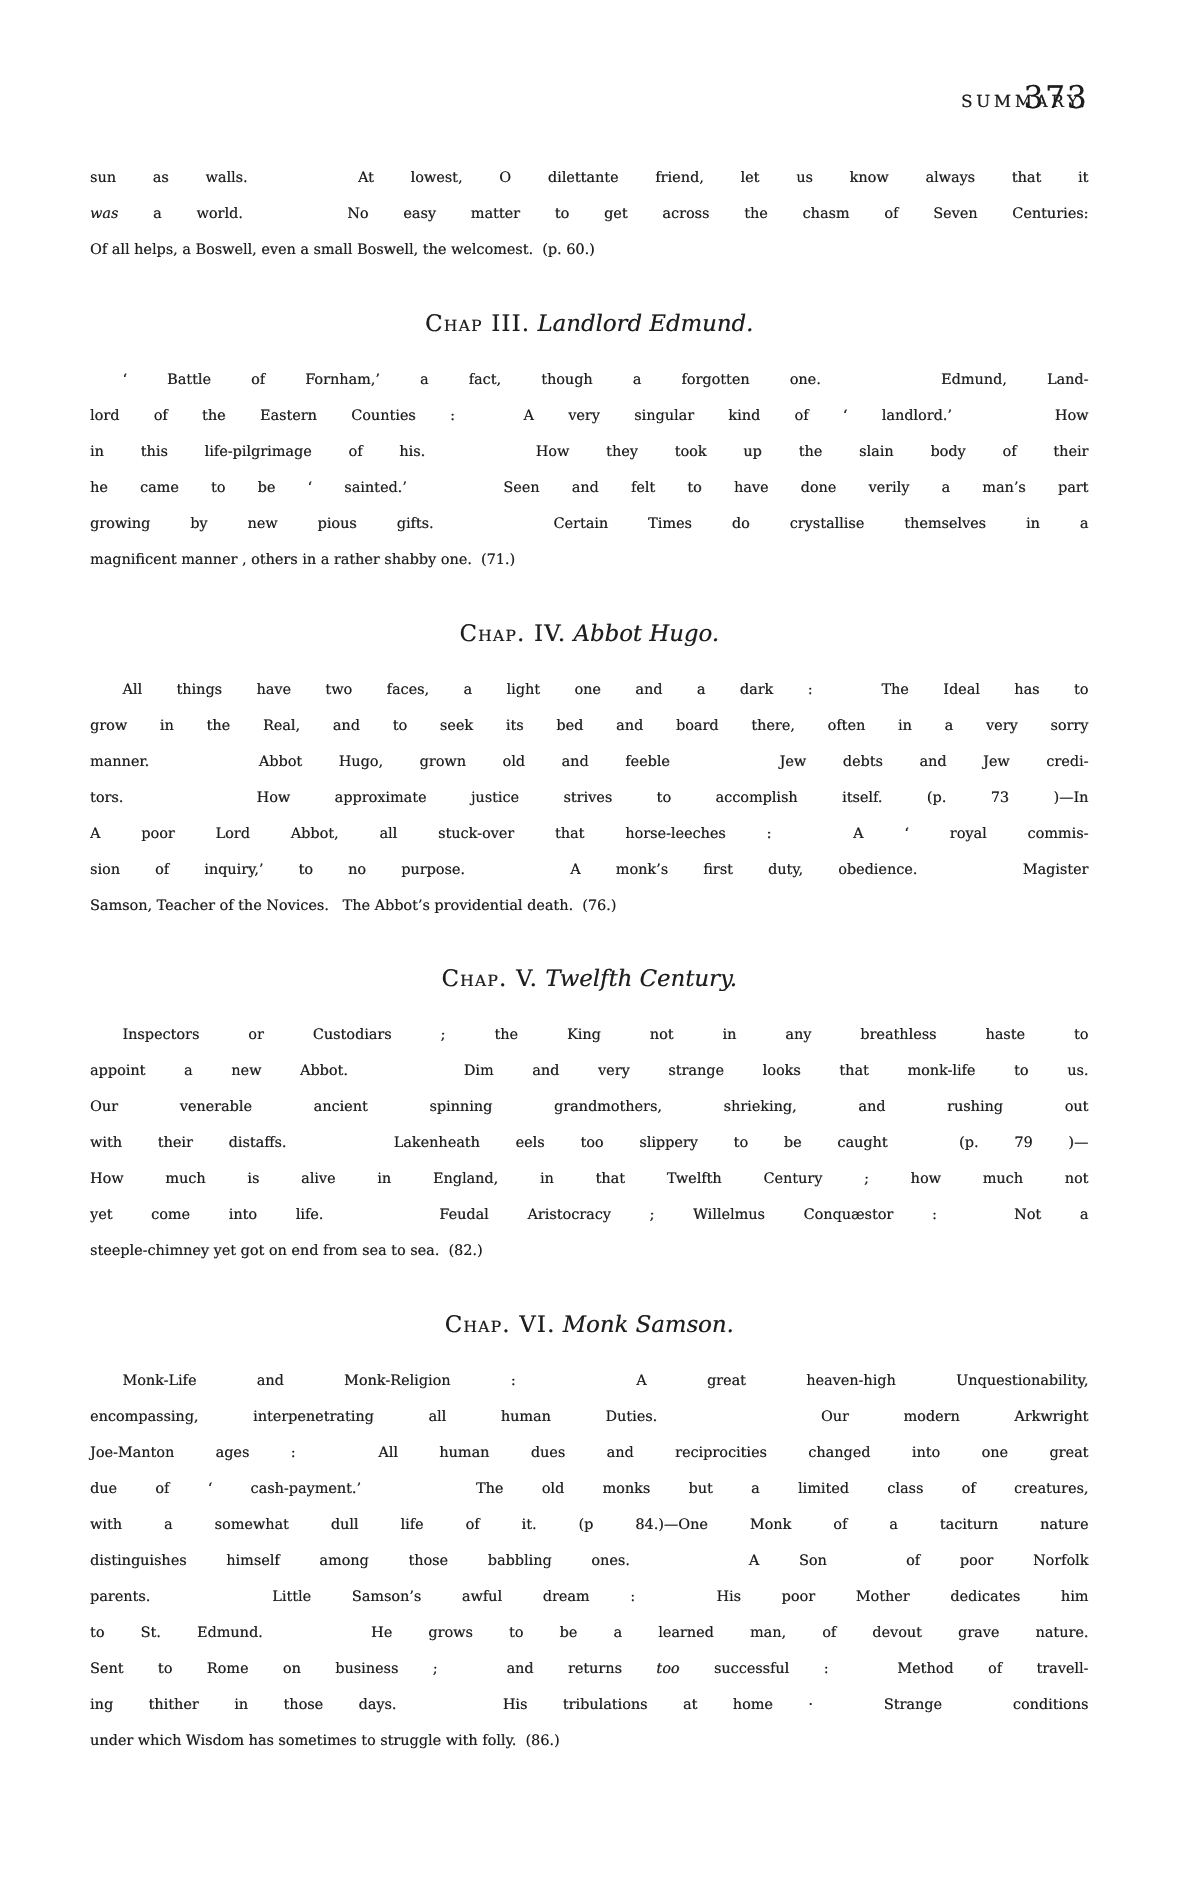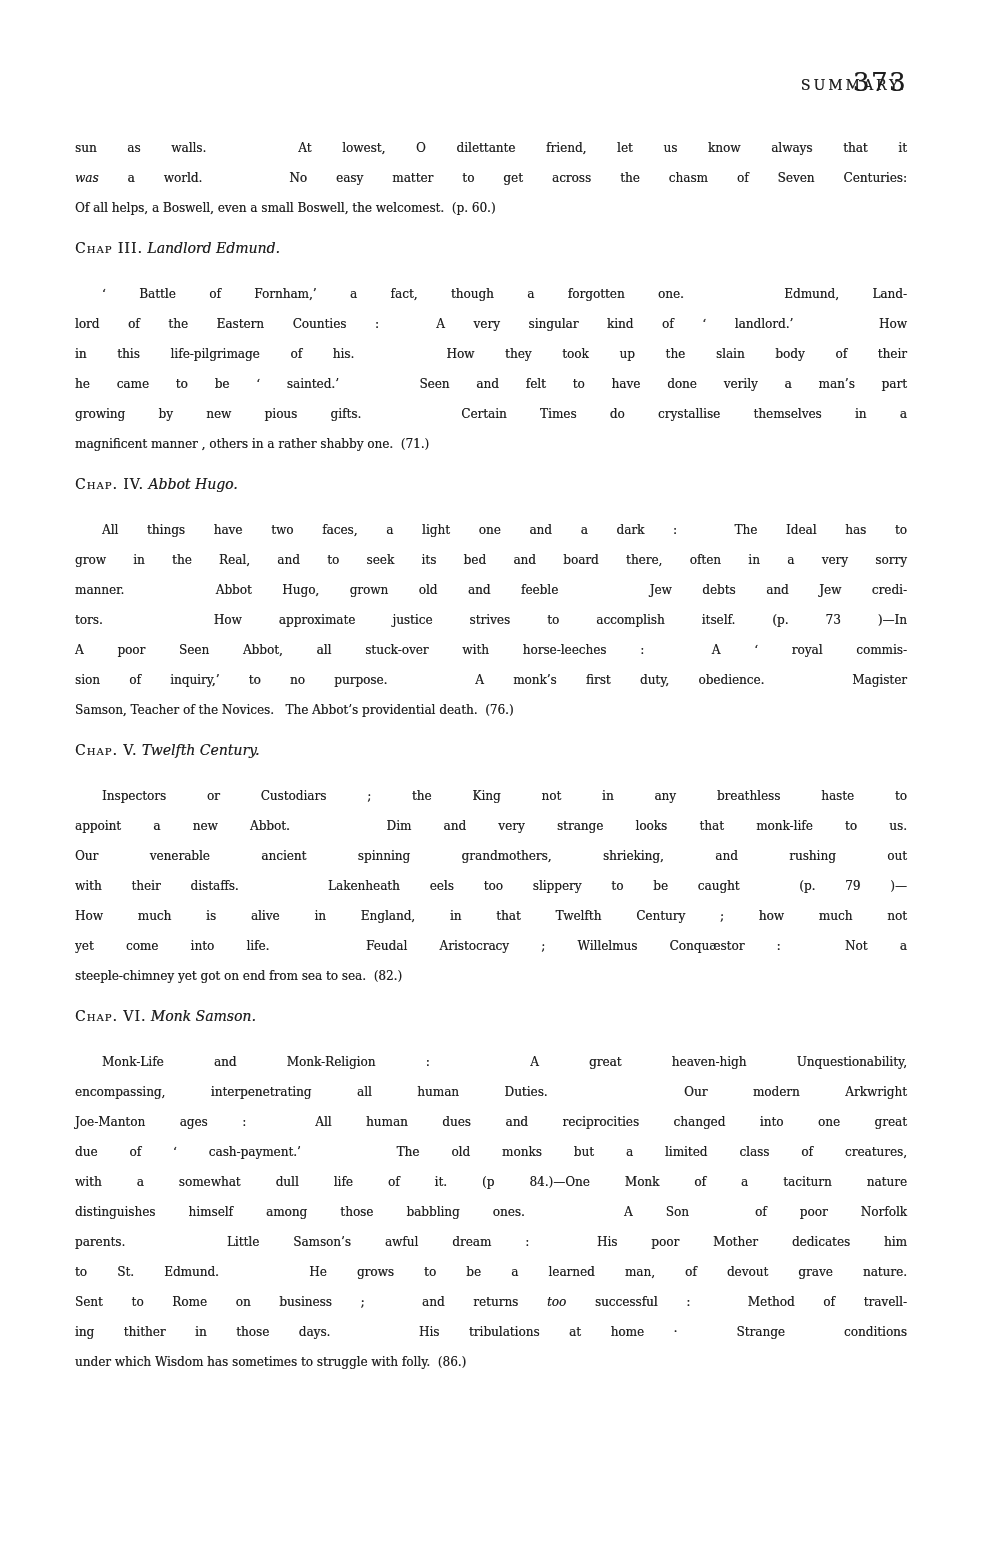--- a/index.html
+++ b/index.html
@@ -37,23 +37,24 @@
   }
   .page-number{
     position:absolute;right:0;top:-3px;
     font-size:26px;
     letter-spacing:1.5px;
   }
   .page-content{
     margin-top:33px;
   }
   .chapter-heading{
-    font-size:14px;
+    text-align:center;
+    font-size:19px;
     line-height:30px;
-    margin:10px 0 16px 0;
+    margin:32px 0 16px 0;
   }
   .chap-label{
     font-variant:small-caps;
     letter-spacing:1px;
   }
   .chap-title{
     font-style:italic;
   }
   .paragraph{margin:0;}
   .line{
@@ -95,21 +96,21 @@
           <div class="line">he came to be ‘ sainted.’   Seen and felt to have done verily a man’s part</div>
           <div class="line">growing by new pious gifts.   Certain Times do crystallise themselves in a</div>
           <div class="line last">magnificent manner , others in a rather shabby one.  (71.)</div>
         </div>
         <div class="chapter-heading"><span class="chap-label">Chap. IV.</span> <span class="chap-title">Abbot Hugo.</span></div>
         <div class="paragraph">
           <div class="line indent">All things have two faces, a light one and a dark :  The Ideal has to</div>
           <div class="line">grow in the Real, and to seek its bed and board there, often in a very sorry</div>
           <div class="line">manner.   Abbot Hugo, grown old and feeble   Jew debts and Jew credi-</div>
           <div class="line">tors.   How approximate justice strives to accomplish itself. (p. 73 )—In</div>
-          <div class="line">A poor Seen Abbot, all stuck-over with horse-leeches :  A ‘ royal commis-</div>
+          <div class="line">A poor Lord Abbot, all stuck-over that horse-leeches :  A ‘ royal commis-</div>
           <div class="line">sion of inquiry,’ to no purpose.   A monk’s first duty, obedience.   Magister</div>
           <div class="line last">Samson, Teacher of the Novices.   The Abbot’s providential death.  (76.)</div>
         </div>
         <div class="chapter-heading"><span class="chap-label">Chap. V.</span> <span class="chap-title">Twelfth Century.</span></div>
         <div class="paragraph">
           <div class="line indent">Inspectors or Custodiars ; the King not in any breathless haste to</div>
           <div class="line">appoint a new Abbot.   Dim and very strange looks that monk-life to us.</div>
           <div class="line">Our venerable ancient spinning grandmothers, shrieking, and rushing out</div>
           <div class="line">with their distaffs.   Lakenheath eels too slippery to be caught  (p. 79 )—</div>
           <div class="line">How much is alive in England, in that Twelfth Century ; how much not</div>

